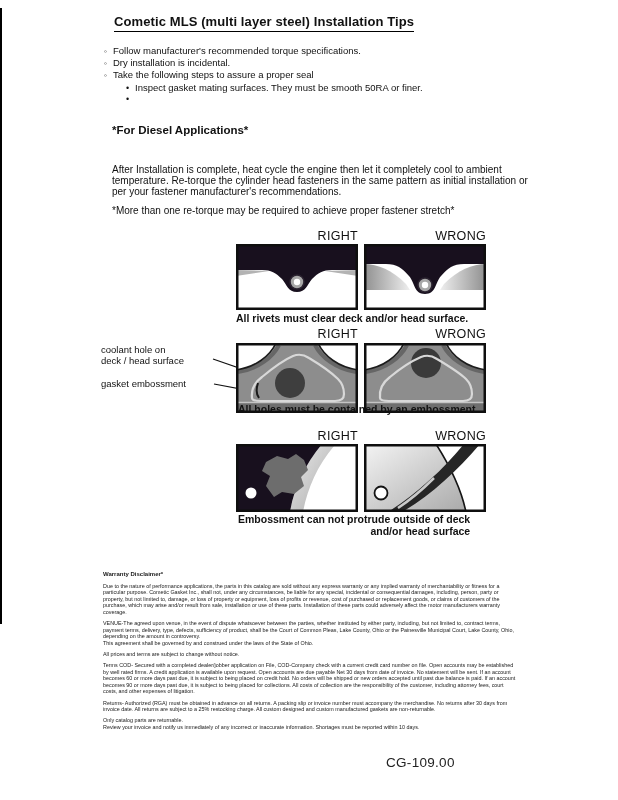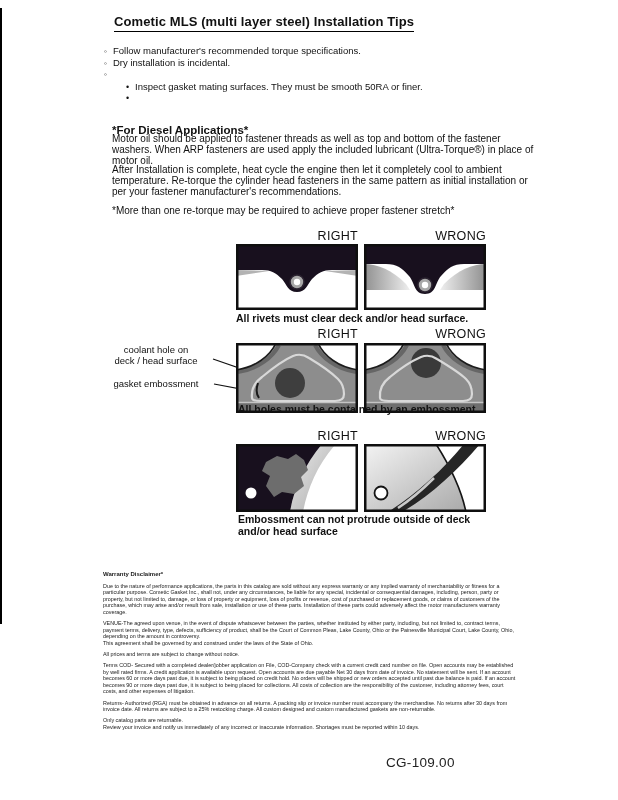--- a/index.html
+++ b/index.html
@@ -18,23 +18,23 @@
   .b-marker{width:9px;font-size:8px;flex:0 0 auto;}
   .sub{margin-left:22px;}
   .sub .b-marker{font-size:9px;}
   .diesel-heading{position:absolute;left:112px;top:124px;font-size:11.5px;font-weight:bold;}
   .para{position:absolute;left:112px;width:426px;font-size:10px;line-height:11px;}
   .p1{top:133px;}
   .p2{top:164px;}
   .p3{top:205px;}
   .dlabel{position:absolute;font-size:12.5px;font-weight:500;text-align:right;width:122px;letter-spacing:0.3px;}
   .panel{position:absolute;width:122px;}
-  .caption{position:absolute;font-size:10.5px;font-weight:700;line-height:11.5px;}
+  .caption{position:absolute;font-size:10.5px;font-weight:700;line-height:11.5px;text-align:right;}
   .pre{white-space:pre-line;}
-  .ann{position:absolute;font-size:9.5px;line-height:10.5px;text-align:center;width:110px;}
+  .ann{position:absolute;font-size:9.5px;line-height:10.5px;text-align:left;width:110px;}
   .ann1{left:101px;top:345px;}
   .ann2{left:101px;top:379px;}
   .leader-svg{position:absolute;left:120px;top:345px;}
   .disclaimer{position:absolute;left:103px;top:571px;width:414px;font-size:5.4px;line-height:6.6px;color:#1a1a1a;}
   .disc-heading{font-weight:bold;font-size:6px;margin-bottom:5px;}
   .disclaimer p{margin:0 0 4.5px 0;}
   .footer-code{position:absolute;left:386px;top:755px;font-size:13.5px;color:#222;letter-spacing:0.3px;}
   svg{display:block;}
 </style>
 </head>
@@ -50,32 +50,32 @@
     <div class="b-row">
       <span class="b-marker">◦</span>
       <span>Follow manufacturer's recommended torque specifications.</span>
     </div>
     <div class="b-row">
       <span class="b-marker">◦</span>
       <span>Dry installation is incidental.</span>
     </div>
     <div class="b-row">
       <span class="b-marker">◦</span>
+      <span>Take the following steps to assure a proper seal</span>
     </div>
     <div class="b-row sub">
       <span class="b-marker">•</span>
       <span>Inspect gasket mating surfaces.  They must be smooth 50RA or finer.</span>
     </div>
     <div class="b-row sub">
       <span class="b-marker">•</span>
     </div>
   </div>
 
   <div class="diesel-heading">*For Diesel Applications*</div>
-  <div class="para p1">Motor oil should be applied to fastener threads as well as top and bottom of the fastener washers. When ARP fasteners are used apply the included lubricant (Ultra-Torque®) in place of motor oil.</div>
   <div class="para p3">*More than one re-torque may be required to achieve proper fastener stretch*</div>
   <div class="para p2">After Installation is complete, heat cycle the engine then let it completely cool to ambient temperature. Re-torque the cylinder head fasteners in the same pattern as initial installation or per your fastener manufacturer's recommendations.</div>
 
   <div class="dlabel" style="left:236px;top:229px;">RIGHT</div>
   <div class="dlabel" style="left:364px;top:229px;">WRONG</div>
 
   <div class="panel" style="left:236px;top:244px;">
     <svg width="122" height="66" viewBox="0 0 122 66">
       <rect x="0" y="0" width="122" height="66" fill="#ffffff"></rect>
       <polygon points="0,26 33,27 0,32" fill="#b3b3b3"></polygon>

